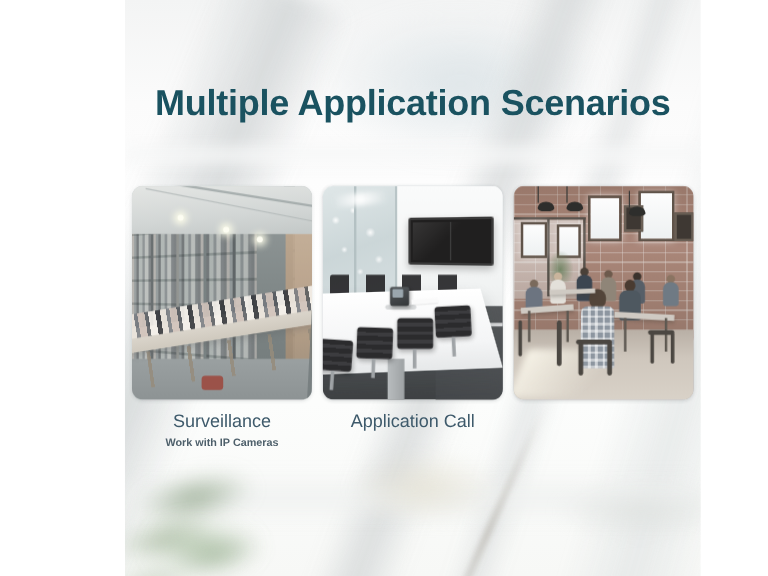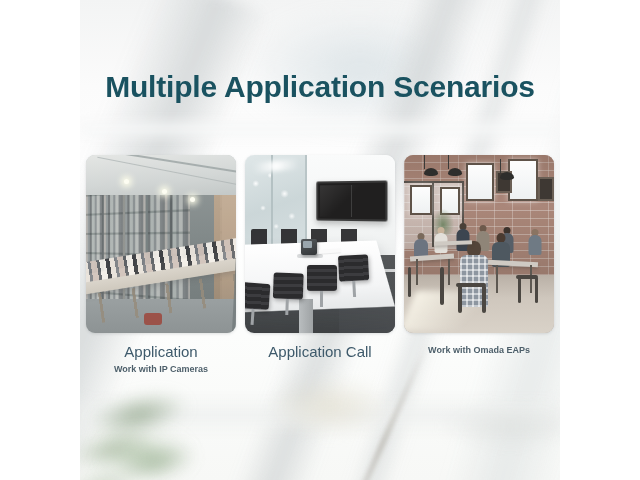--- a/index.html
+++ b/index.html
@@ -2,21 +2,21 @@
 <html><head>
 <meta charset="utf-8">
 <title>Multiple Application Scenarios</title>
 <style>
   html,body{margin:0;padding:0;}
   body{
     width:640px;height:480px;overflow:hidden;
     background:#ffffff;
     font-family:"Liberation Sans","DejaVu Sans",sans-serif;
   }
-  .stage{position:relative;width:580px;height:480px;background:#ffffff;}
+  .stage{position:relative;width:580px;height:480px;background:#ffffff;margin-left:24px;}
 
   
   .bar{position:absolute;top:0;height:480px;width:80px;background:#ffffff;z-index:40;}
   .bar.left{left:0;}
   .bar.right{left:560px;width:80px;}
 
   
   .canvas{
     position:absolute;left:80px;top:0;width:480px;height:480px;
     overflow:hidden;background:#fdfdfd;
@@ -429,28 +429,27 @@
           <div class="chair3" style="left:114px;top:122px;width:3px;height:26px;"></div>
           <div class="chair3" style="left:131px;top:122px;width:3px;height:26px;"></div>
           <div class="chair3" style="left:4px;top:112px;width:3px;height:30px;"></div>
         </div>
       </div>
 
     </div>
 
     <div class="caps">
       <div class="cap">
-        <h3>Application</h3>
+        <h3>Surveillance</h3>
         <p>Work with IP Cameras</p>
       </div>
       <div class="cap">
         <h3>Application Call</h3>
       </div>
       <div class="cap">
-        <p>Work with Omada EAPs</p>
       </div>
     </div>
 
   </div>
 
   <div class="bar left"></div>
   <div class="bar right"></div>
 </div>
 
 </body></html>

